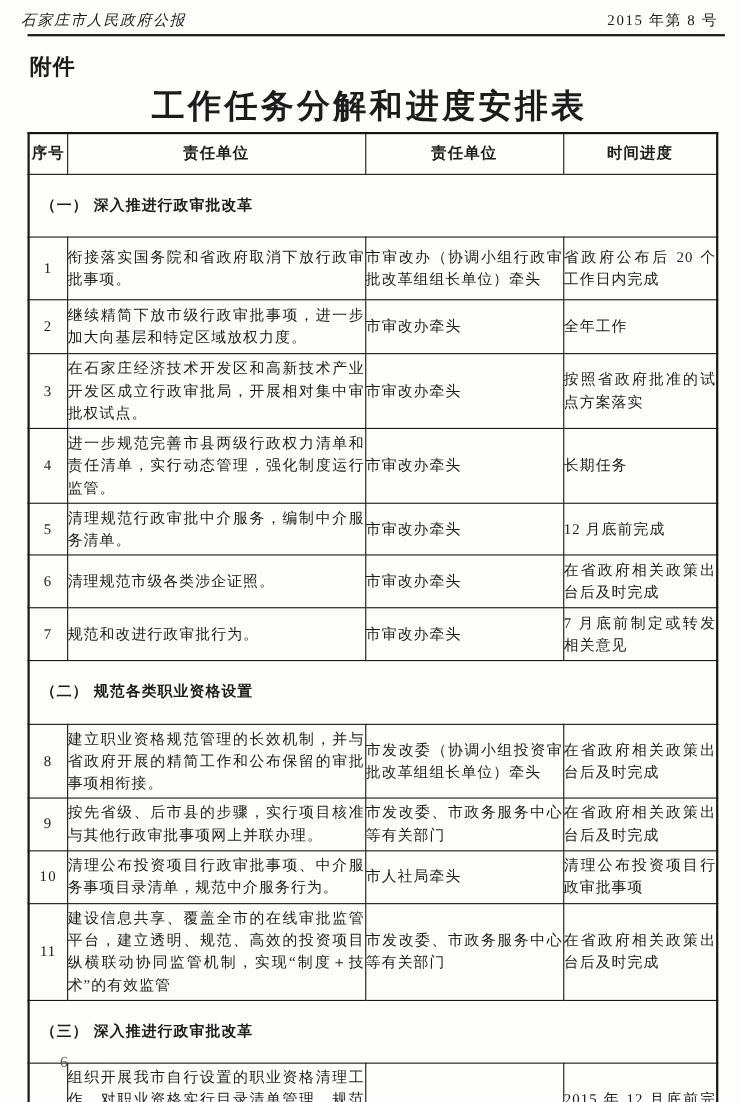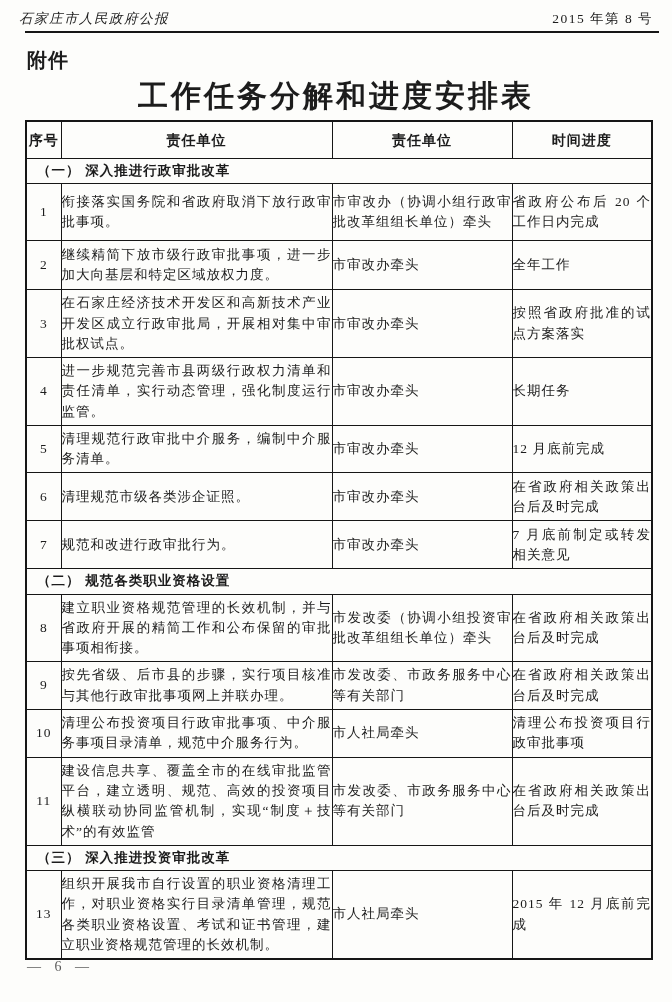--- a/index.html
+++ b/index.html
@@ -48,21 +48,21 @@
     letter-spacing:1px;
     padding:3px 0;
   }
   thead th{
     font-weight:bold;font-size:14px;text-align:center;
     letter-spacing:3px;height:30px;border-bottom-width:2px;
   }
   tr.section-row td{
     font-family:"Liberation Sans","DejaVu Sans",sans-serif;
     font-weight:bold;font-size:13.5px;
-    padding:2px 10px;letter-spacing:1px;
+    padding:18px 10px;letter-spacing:1px;
     text-align:left;
   }
   td.no{text-align:center;}
   td.task{padding:3px 11px;text-align:justify;text-justify:inter-character;}
   td.unit{padding:3px 11px;text-align:justify;text-justify:inter-character;}
   td.time{padding:3px 9px;text-align:justify;text-justify:inter-character;}
 
   
   .footer{
     position:absolute;top:959px;left:27px;
@@ -169,21 +169,21 @@
           <td class="time">清理公布投资项目行政审批事项</td>
         </tr>
         <tr style="height:72px">
           <td class="no">11</td>
           <td class="task">建设信息共享、覆盖全市的在线审批监管平台，建立透明、规范、高效的投资项目纵横联动协同监管机制，实现“制度＋技术”的有效监管</td>
           <td class="unit">市发改委、市政务服务中心等有关部门</td>
           <td class="time">在省政府相关政策出台后及时完成</td>
         </tr>
 
         <tr class="section-row" style="height:24px">
-          <td colspan="4">（三） 深入推进投资审批改革</td>
+          <td colspan="4">（三） 深入推进行政审批改革</td>
         </tr>
         <tr style="height:63px">
           <td class="no">13</td>
           <td class="task">组织开展我市自行设置的职业资格清理工作，对职业资格实行目录清单管理，规范各类职业资格设置、考试和证书管理，建立职业资格规范管理的长效机制。</td>
           <td class="unit">市人社局牵头</td>
           <td class="time">2015 年 12 月底前完成</td>
         </tr>
       </tbody>
     </table>
   </div>

